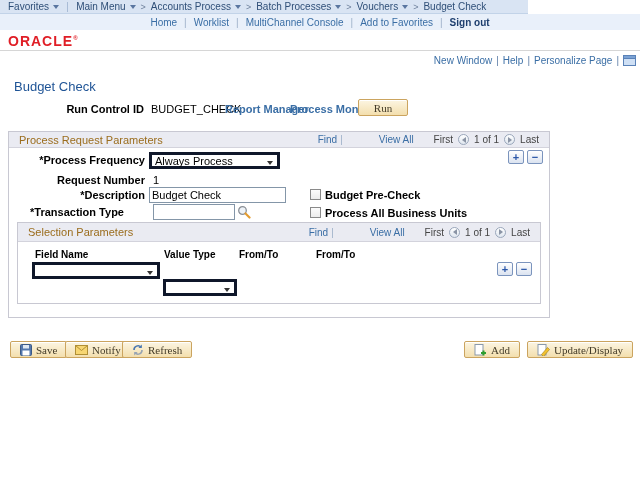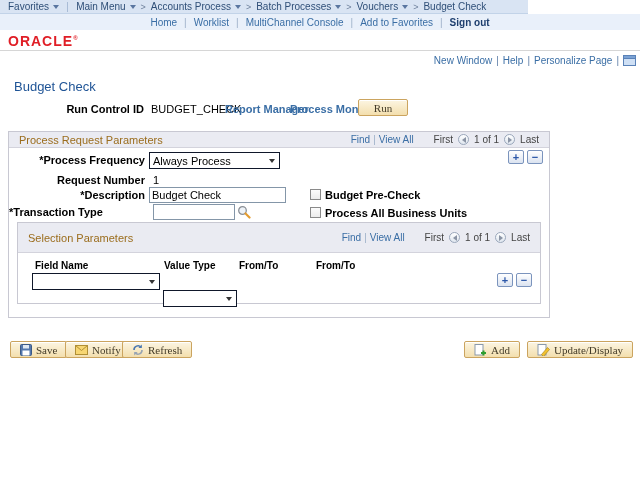--- a/index.html
+++ b/index.html
@@ -40,32 +40,32 @@
   .rm-link { left:225px; top:103px; font-weight:bold; }
   .pm-link { left:290px; top:103px; font-weight:bold; }
   .psbtn { display:inline-flex; align-items:center; gap:4px; height:17px; padding:0 9px; background:linear-gradient(#fcf5e2,#f3dfae); border:1px solid #cba45f; border-radius:2px; box-shadow:inset 0 1px 0 #fff; font-size:11px; color:#433b28; cursor:pointer; font-family:Liberation Serif, serif; }
   .runbtn { left:358px; top:99px; width:50px; justify-content:center; }
 
   
   .groupbox { border:1px solid #c8c8d2; background:#fff; }
   .gb-hdr { height:16px; background:#eaebf2; border-bottom:1px solid #d3d3dc; display:flex; align-items:center; padding:0 10px; }
   .gb-title { color:#9b6d1d; font-size:11px; flex:0 0 auto; }
   .gb-right { margin-left:auto; display:flex; align-items:center; font-size:10px; color:#444; gap:3px; }
-  .gb-right .link { font-size:10px; }
+  .gb-right .link { font-size:10px;margin-left:33px; }
   .pgbtn { width:11px; height:11px; border:1px solid #9aa7bb; border-radius:50%; background:linear-gradient(#fff,#dfe6ef); display:inline-flex; align-items:center; justify-content:center; cursor:pointer; margin:0 2px; }
   .tri-l { width:0; height:0; border-top:3px solid transparent; border-bottom:3px solid transparent; border-right:4px solid #8a94a5; }
   .tri-r { width:0; height:0; border-top:3px solid transparent; border-bottom:3px solid transparent; border-left:4px solid #8a94a5; }
   .prp-box { left:8px; top:131px; width:542px; height:187px; }
   .gb-body { position:relative; width:100%; }
 
   .rowbtn { width:16px; height:14px; border:1px solid #7b94bd; background:linear-gradient(#fff,#dbe3f0); color:#2a56a8; font-weight:bold; font-size:11px; line-height:11px; text-align:center; cursor:pointer; display:inline-flex; align-items:center; justify-content:center; border-radius:2px; }
   .rowbtns { position:absolute; display:flex; gap:3px; }
 
   .ps-input { border:1px solid #8496a8; height:16px; font-size:11px; font-family:inherit; padding:0 2px; background:#fff; color:#000; }
-  .ps-select { border:1px solid #0f172a; height:17px; background:#fff; display:flex; align-items:center; padding:0 3px; cursor:pointer; position:relative; font-size:11px; }
+  .ps-select { border:3px solid #0f172a; height:17px; background:#fff; display:flex; align-items:center; padding:0 3px; cursor:pointer; position:relative; font-size:11px; }
   .ps-select .arr { position:absolute; right:4px; top:6px; width:0; height:0; border-left:3px solid transparent; border-right:3px solid transparent; border-top:4px solid #333; }
   .cb { width:11px; height:11px; border:1px solid #8a8a8a; background:linear-gradient(#fcfcfc,#ececec); display:inline-block; cursor:pointer; }
 
   .sel-box { left:8px; top:74px; width:524px; height:82px; }
   .colhdr { font-weight:bold; font-size:10px; position:absolute; }
 
   
   .toolbar-btn { position:absolute; top:341px; }
   .icon { display:inline-flex; }
 </style>
@@ -172,37 +172,37 @@
       <span>Always Process</span>
       <span class="arr"></span>
     </div>
 
     <div class="abs label" style="left:0; top:26px; width:136px; text-align:right;">Request Number</div>
     <div class="abs" style="left:144px; top:26px;">1</div>
 
     <div class="abs label" style="left:0; top:41px; width:136px; text-align:right;">*Description</div>
     <input class="abs ps-input" style="left: 140px; top: 39px; width: 137px;" value="Budget Check">
 
-    <div class="abs label" style="left:0; top:58px; width:136px; text-align:left;">*Transaction Type</div>
+    <div class="abs label" style="left:0; top:58px; width:136px; text-align:center;">*Transaction Type</div>
     <input class="abs ps-input" style="left: 144px; top: 56px; width: 82px;" value="">
     <span class="abs icon" style="left:228px; top:57px;">
         <svg width="14" height="14">
           <circle cx="5.5" cy="5.5" r="3.8" fill="#eef3f8" stroke="#8a8f96" stroke-width="1.3"></circle>
           <line x1="8.5" y1="8.5" x2="12.5" y2="12.5" stroke="#e49b2d" stroke-width="2.2" stroke-linecap="round"></line>
         </svg>
       </span>
 
     <span class="abs cb" style="left:301px; top:41px;"></span>
     <span class="abs label" style="left:316px; top:41px;">Budget Pre-Check</span>
 
     <span class="abs cb" style="left:301px; top:59px;"></span>
     <span class="abs label" style="left:316px; top:59px;">Process All Business Units</span>
 
     <div class="abs groupbox sel-box">
-      <div class="gb-hdr" style="height:30px;">
+      <div class="gb-hdr" style="height:19px;">
         <span class="gb-title">Selection Parameters</span>
         <span class="gb-right">
           <span class="link">Find</span>
           <span style="color:#9db0c8;">|</span>
           <span class="link">View All</span>
           <span style="width:14px;"></span>
           <span>First</span>
           <span class="pgbtn">
               <span class="tri-l"></span>
             </span>

